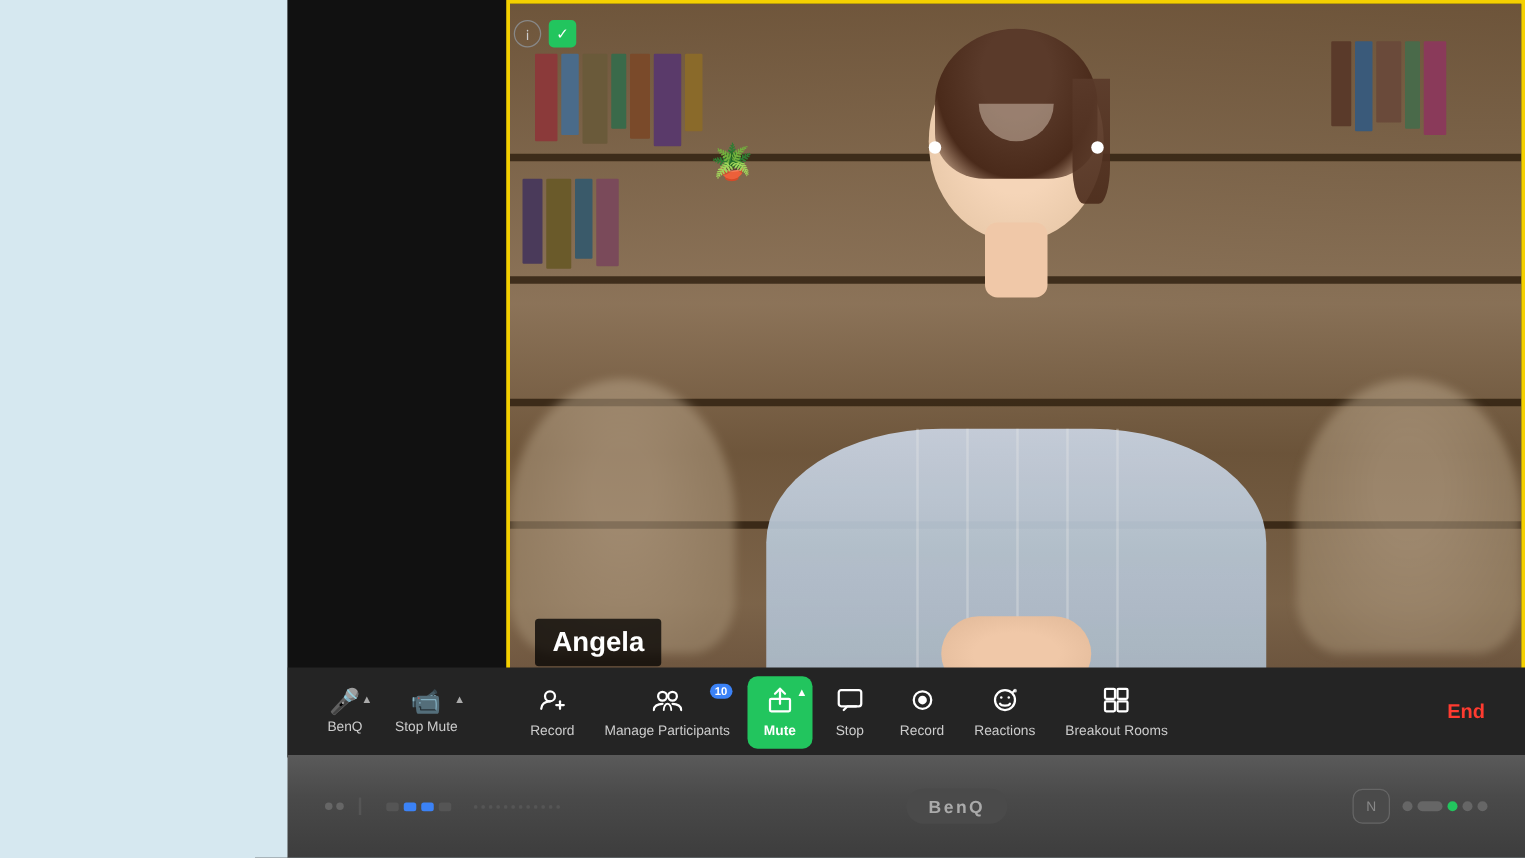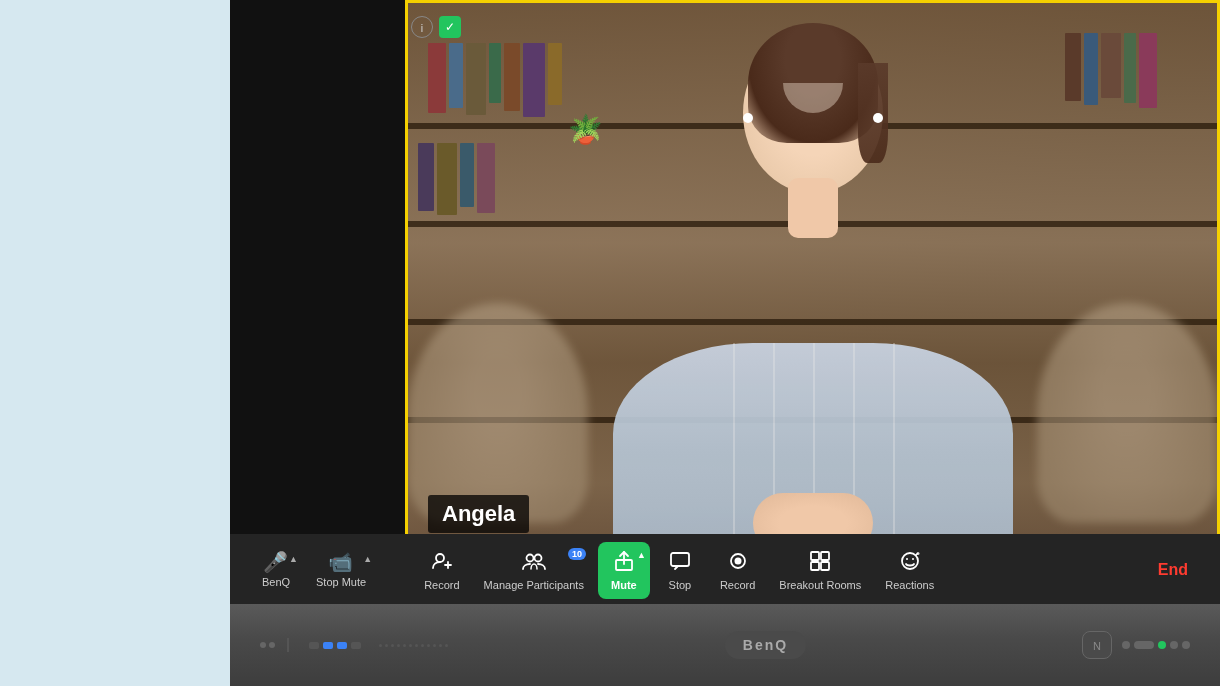--- a/index.html
+++ b/index.html
@@ -449,43 +449,43 @@
               <circle cx="11" cy="11" r="7" stroke="white" stroke-width="1.8"></circle>
               <circle cx="11" cy="11" r="3.5" fill="white"></circle>
             </svg>
           </span>
           <span class="toolbar-label">Record</span>
         </div>
 
         <div class="toolbar-item">
           <span class="toolbar-icon">
             <svg width="22" height="22" viewBox="0 0 22 22" fill="none">
-              <rect x="2" y="2" width="8" height="8" rx="1" stroke="white" stroke-width="1.8"></rect>
-              <rect x="12" y="2" width="8" height="8" rx="1" stroke="white" stroke-width="1.8"></rect>
-              <rect x="2" y="12" width="8" height="8" rx="1" stroke="white" stroke-width="1.8"></rect>
-              <rect x="12" y="12" width="8" height="8" rx="1" stroke="white" stroke-width="1.8"></rect>
-            </svg>
-          </span>
-          <span class="toolbar-label">Breakout Rooms</span>
-        </div>
-
-        <div class="toolbar-item">
-          <span class="toolbar-icon">
-            <svg width="22" height="22" viewBox="0 0 22 22" fill="none">
               <circle cx="11" cy="11" r="8" stroke="white" stroke-width="1.8"></circle>
               <circle cx="8" cy="9" r="1" fill="white"></circle>
               <circle cx="14" cy="9" r="1" fill="white"></circle>
               <path d="M7 14c1 2 7 2 8 0" stroke="white" stroke-width="1.8" stroke-linecap="round"></path>
               <path d="M17 5l1.5-1.5" stroke="white" stroke-width="1.5" stroke-linecap="round"></path>
               <circle cx="19" cy="3.5" r="1.5" fill="white" opacity="0.8"></circle>
             </svg>
           </span>
           <span class="toolbar-label">Reactions</span>
         </div>
 
+        <div class="toolbar-item">
+          <span class="toolbar-icon">
+            <svg width="22" height="22" viewBox="0 0 22 22" fill="none">
+              <rect x="2" y="2" width="8" height="8" rx="1" stroke="white" stroke-width="1.8"></rect>
+              <rect x="12" y="2" width="8" height="8" rx="1" stroke="white" stroke-width="1.8"></rect>
+              <rect x="2" y="12" width="8" height="8" rx="1" stroke="white" stroke-width="1.8"></rect>
+              <rect x="12" y="12" width="8" height="8" rx="1" stroke="white" stroke-width="1.8"></rect>
+            </svg>
+          </span>
+          <span class="toolbar-label">Breakout Rooms</span>
+        </div>
+
         <div class="toolbar-separator"></div>
 
         <div class="end-btn">
           <span>End</span>
         </div>
 
       </div>
     </div>
   </div>
 

